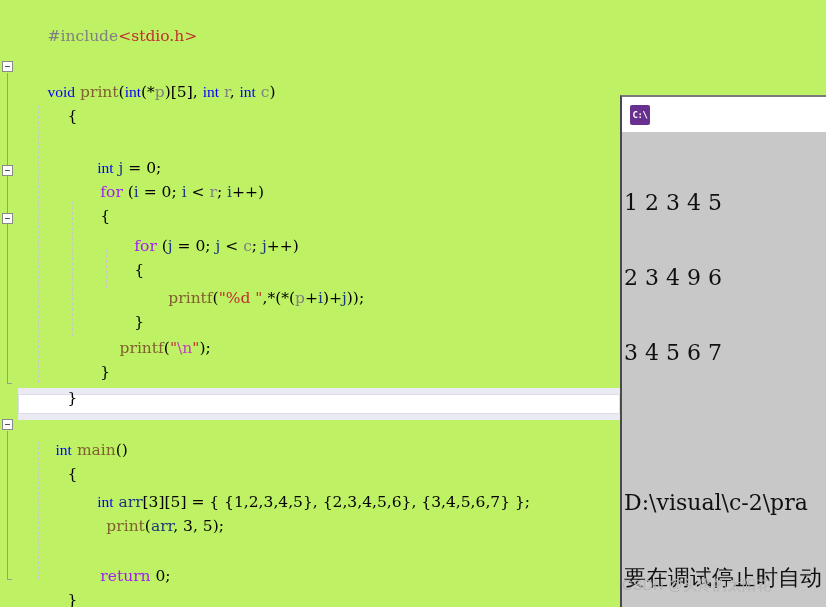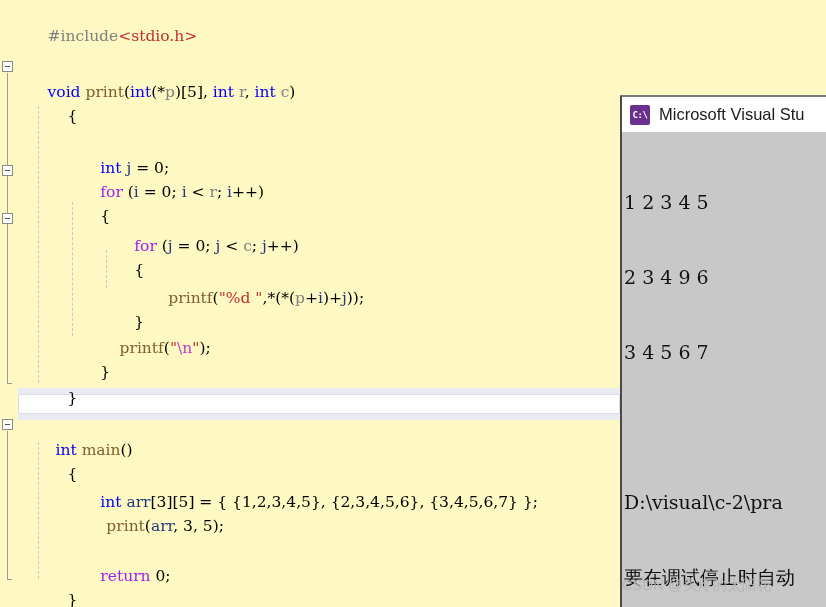--- a/index.html
+++ b/index.html
@@ -13,21 +13,21 @@
     position: relative;
     overflow: hidden;
     font-family: "Liberation Serif", serif;
   }
 
   
   #editor {
     position: absolute;
     left: 0; top: 0;
     width: 826px; height: 607px;
-    background: #fef9c3;
+    background: #bef264;
   }
   .code-area {
     position: absolute;
     left: 0; top: 0;
     width: 826px;
     font-family: "DejaVu Serif", "Liberation Serif", serif;
     font-size: 15.5px;
     line-height: 24px;
     color: #000000;
     white-space: pre;
@@ -85,21 +85,21 @@
     background: #ffffff;
     border: 1px solid #dcdcea;
     box-sizing: border-box;
   }
   .curline-band {
     position: absolute;
     background: #eaeaf2;
   }
 
   
-  .kw      { color: #0000ff; }     
+  .kw      { color: #0000ff; font-family: Liberation Serif, serif; }     
   .ctl     { color: #a020f0; }     
   .fn      { color: #806030; }     
   .param   { color: #808080; }     
   .local   { color: #1f377f; }     
   .str     { color: #c03030; }     
   .esc     { color: #c040c0; }     
   .pre     { color: #808080; }     
   .plain   { color: #000000; }
 
   
@@ -143,21 +143,21 @@
     white-space: nowrap;
     overflow: hidden;
   }
   .console-body {
     position: relative;
     height: 475px;
     background: #c8c8c8;
     padding: 8px 0 0 2px;
     box-sizing: border-box;
     font-family: "DejaVu Serif", "Liberation Serif", serif;
-    font-size: 19px;
+    font-size: 22px;
     line-height: 25px;
     color: #101010;
     white-space: pre;
     overflow: hidden;
   }
   .console-body .cline { white-space: pre; }
   .console-blank { height: 25px; }
 
   
   #watermark {
@@ -283,21 +283,20 @@
     <div class="line" style="top:564px; position:absolute; left:20px;">
       <span class="plain">}</span>
     </div>
 
   </div>
 </div>
 
 <div id="console-window">
   <div class="console-titlebar">
     <div class="console-icon">C:\</div>
-    <div class="console-title">Microsoft Visual Stu</div>
   </div>
   <div class="console-body">
     <div class="cline">1 2 3 4 5 </div>
     <div class="cline">2 3 4 9 6 </div>
     <div class="cline">3 4 5 6 7 </div>
     <div class="console-blank"></div>
     <div class="cline">D:\visual\c-2\pra</div>
     <div class="cline">要在调试停止时自动</div>
     
     

